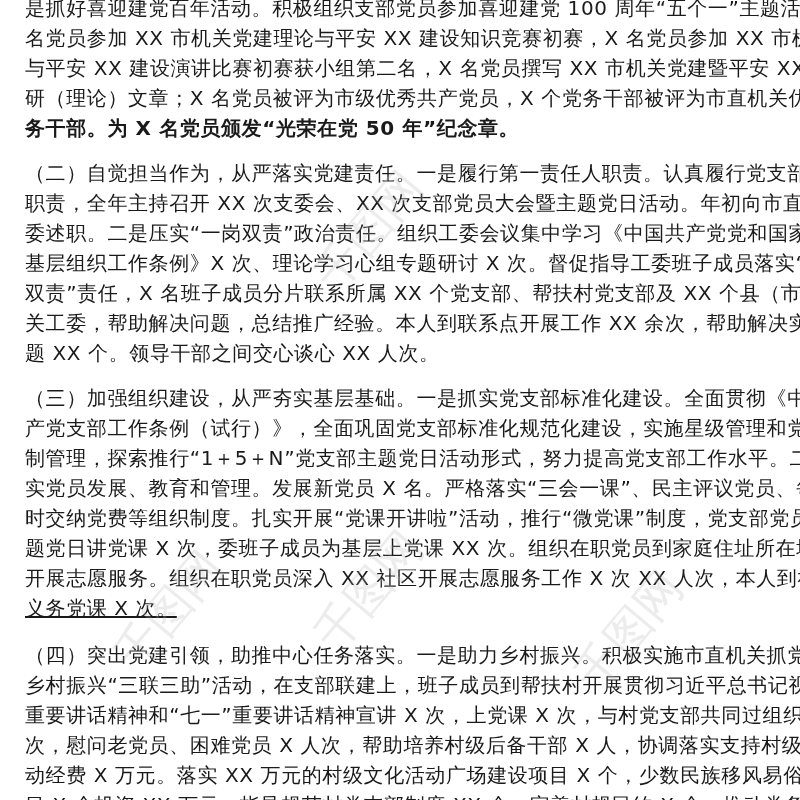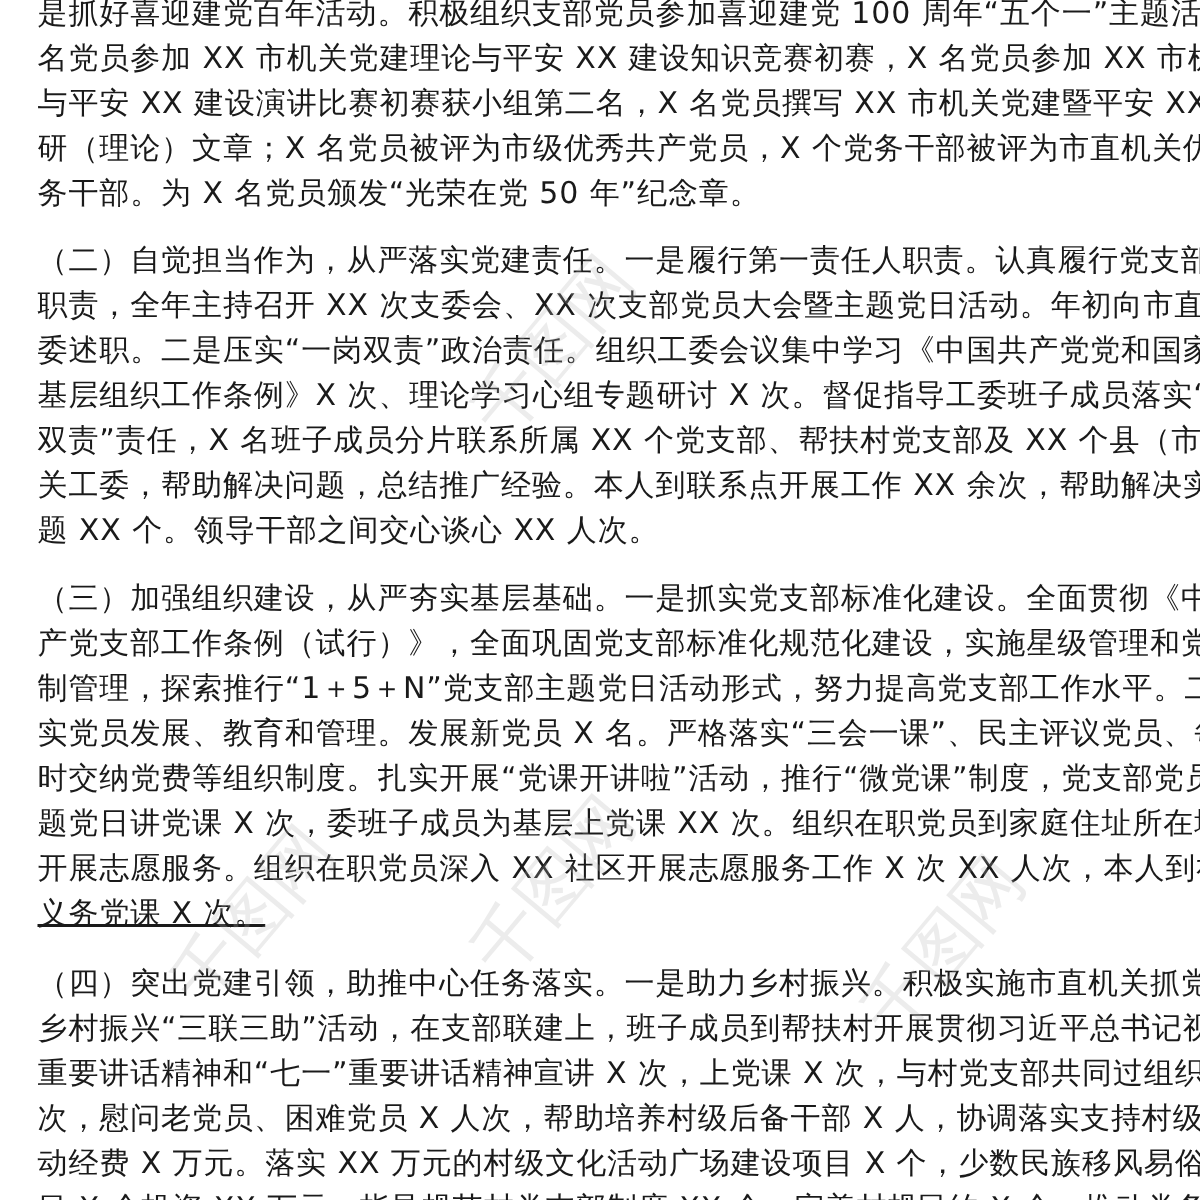--- a/index.html
+++ b/index.html
@@ -14,21 +14,21 @@
 </head>
 <body>
 
 <div class="page">
 
   <div>
     <div class="line" style="top:-5px;">是抓好喜迎建党百年活动。积极组织支部党员参加喜迎建党 100 周年“五个一”主题活动，X</div>
     <div class="line" style="top:25px;">名党员参加 XX 市机关党建理论与平安 XX 建设知识竞赛初赛，X 名党员参加 XX 市机关党建</div>
     <div class="line" style="top:55px;">与平安 XX 建设演讲比赛初赛获小组第二名，X 名党员撰写 XX 市机关党建暨平安 XX 建设调</div>
     <div class="line" style="top:85px;">研（理论）文章；X 名党员被评为市级优秀共产党员，X 个党务干部被评为市直机关优秀党</div>
-    <div class="line" style="top:115px;">务干部。为 X 名党员颁发“光荣在党 50 年”纪念章。</div>
+    <div class="line" style="top:115px;font-weight:bold;">务干部。为 X 名党员颁发“光荣在党 50 年”纪念章。</div>
   </div>
 
   <div>
     <div class="line" style="top:160px;">（二）自觉担当作为，从严落实党建责任。一是履行第一责任人职责。认真履行党支部书记</div>
     <div class="line" style="top:190px;">职责，全年主持召开 XX 次支委会、XX 次支部党员大会暨主题党日活动。年初向市直机关工</div>
     <div class="line" style="top:220px;">委述职。二是压实“一岗双责”政治责任。组织工委会议集中学习《中国共产党党和国家机关</div>
     <div class="line" style="top:250px;">基层组织工作条例》X 次、理论学习心组专题研讨 X 次。督促指导工委班子成员落实“一岗</div>
     <div class="line" style="top:280px;">双责”责任，X 名班子成员分片联系所属 XX 个党支部、帮扶村党支部及 XX 个县（市）直机</div>
     <div class="line" style="top:310px;">关工委，帮助解决问题，总结推广经验。本人到联系点开展工作 XX 余次，帮助解决实际问</div>
     <div class="line" style="top:340px;">题 XX 个。领导干部之间交心谈心 XX 人次。</div>

